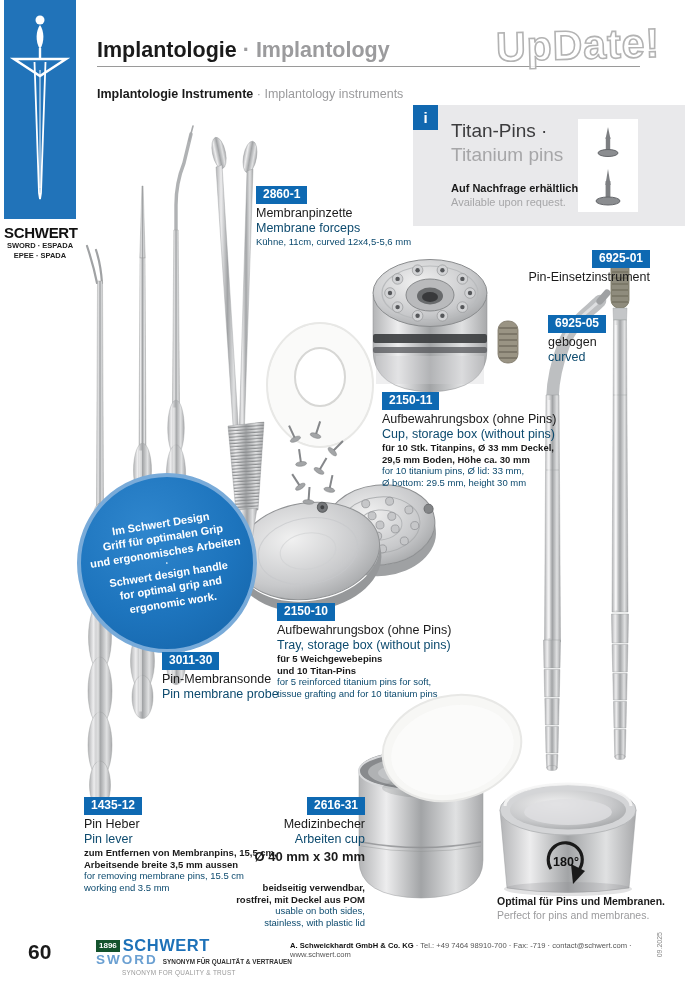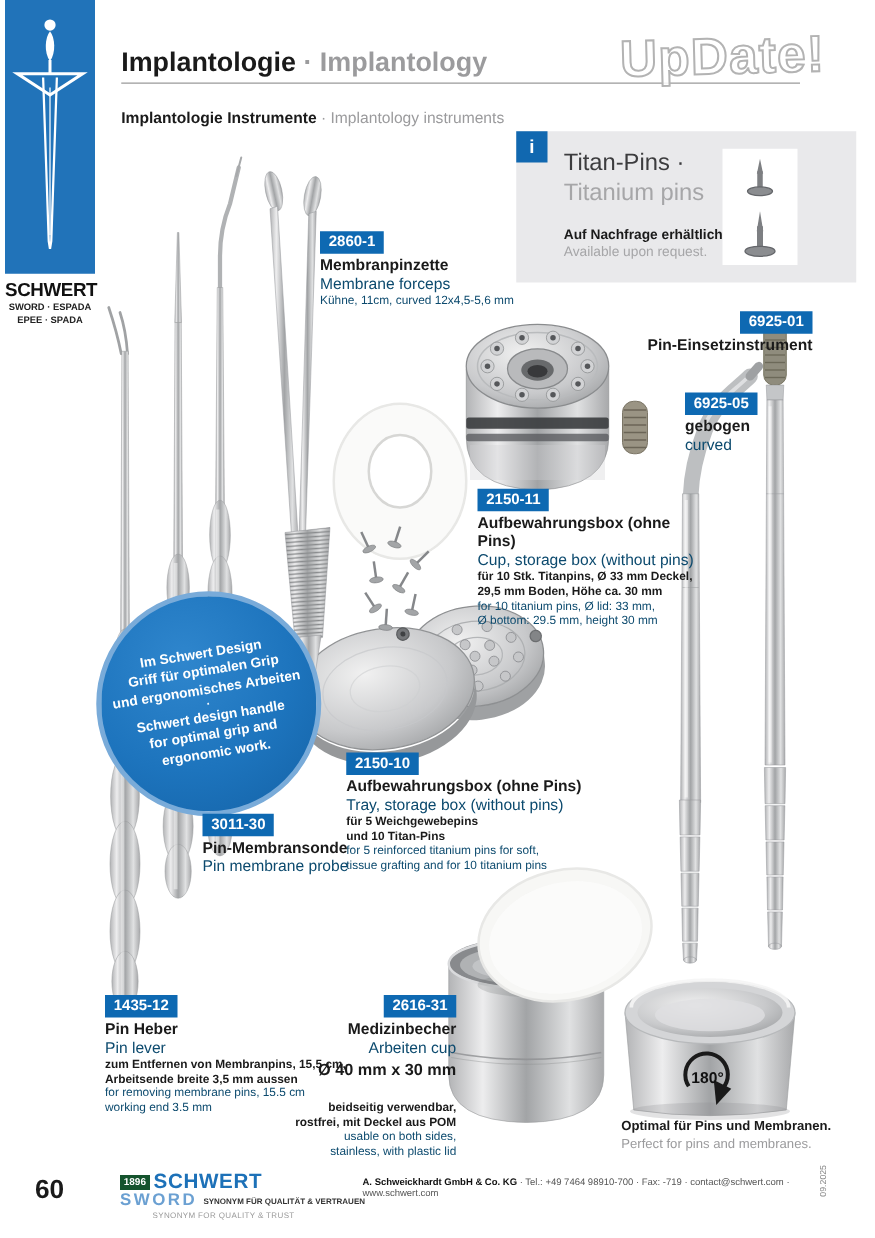--- a/index.html
+++ b/index.html
@@ -31,21 +31,21 @@
   .ib-title-de{position:absolute;left:38px;top:15px;font-size:19px;color:#3c3c3e}
   .ib-title-en{position:absolute;left:38px;top:39px;font-size:19px;color:#a6a6a8}
   .ib-note-de{position:absolute;left:38px;top:77px;font-size:11px;font-weight:bold}
   .ib-note-en{position:absolute;left:38px;top:91px;font-size:11px;color:#a6a6a8}
   .ib-img{position:absolute;left:165px;top:14px;width:60px;height:93px;background:#fff}
 
   
   .pb{position:absolute;z-index:5;line-height:1.22}
   .badge{display:inline-block;background:#0e69b2;color:#fff;font-weight:bold;font-size:12px;
          padding:1px 7px 2px;margin-bottom:2px}
-  .nm{font-size:12.5px;font-weight:bold}
+  .nm{font-size:12.5px;font-weight:normal}
   .sp{font-size:9.5px;font-weight:bold}
   .en{font-weight:normal;color:#0c4a6e}
   .size{font-size:13px;font-weight:bold;margin:2px 0 17px}
   .right{text-align:right}
 
   
   .circle{position:absolute;left:77px;top:473px;width:180px;height:180px;border-radius:50%;z-index:4;
           background:radial-gradient(circle at 38% 30%,#2f86cd 0%,#1d74bd 55%,#1462a6 100%);
           border:4px solid #79abd9;display:flex;align-items:center;justify-content:center}
   .circle-inner{transform:rotate(-9deg);text-align:center;color:#fff;font-weight:bold;

